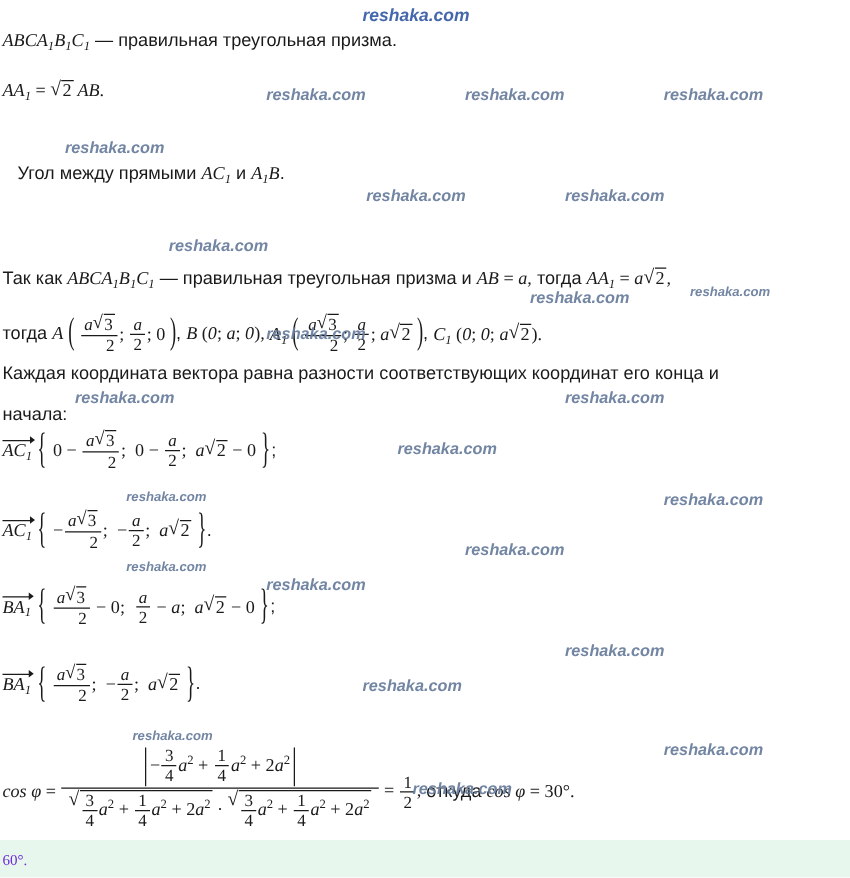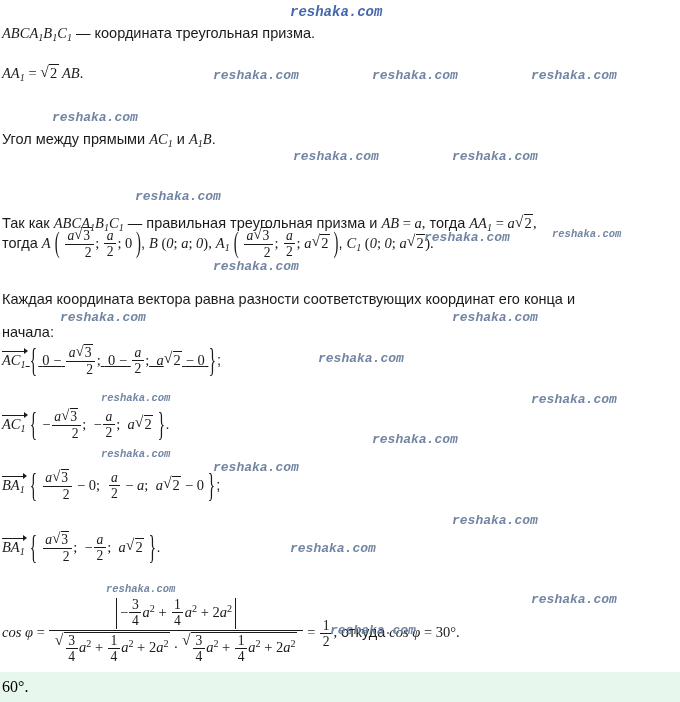--- a/index.html
+++ b/index.html
@@ -10,21 +10,21 @@
     position: relative;
     background: #ffffff;
     font-family: "Liberation Sans", sans-serif;
     font-size: 14.5px;
     color: #1a1a1a;
     overflow: hidden;
   }
   .wm {
     position: absolute;
     color: #6b7f9e;
-    font-family: Liberation Mono, monospace;
+    font-family: Liberation Sans, sans-serif;
     font-style: italic;
     font-weight: bold;
     font-size: 13px;
     white-space: nowrap;
     opacity: .95;
     pointer-events: none;
   }
   .wm.top {
     color: #3b5fa8;
     font-size: 14px;
@@ -132,53 +132,53 @@
     position:absolute;
     left:0; right:0; bottom:0;
     height:30px;
     background:#e8f7ee;
   }
   .answer-text {
     position:absolute;
     left:2px;
     bottom:6px;
     font-family:"Liberation Serif", serif;
-    font-size:16px;
-    color:#000000;
+    font-size:12px;
+    color:#6d28d9;
     text-align:center;
   }
 </style>
 </head>
 <body>
 
 <div class="line" style="left:2px; top:25px;">
   <span class="math">ABCA<span class="sub">1</span>B<span class="sub">1</span>C<span class="sub">1</span></span>
-  <span>— координата треугольная призма.</span>
+  <span>— правильная треугольная призма.</span>
 </div>
 
 <div class="line math" style="left:2px; top:64px;">
   AA<span class="sub">1</span> <span class="up">=</span>
   <span class="sqrt"><span class="rad up">2</span></span>
   AB<span class="up">.</span>
 </div>
 
-<div class="line" style="left:2px; top:131px;">
+<div class="line" style="left:14px; top:131px;">
   Угол между прямыми <span class="math">AC<span class="sub">1</span></span> и <span class="math">A<span class="sub">1</span>B</span>.
 </div>
 
 <div class="line" style="left:2px; top:214px;">
   <span>Так как</span>
   <span class="math">ABCA<span class="sub">1</span>B<span class="sub">1</span>C<span class="sub">1</span></span>
   <span>— правильная треугольная призма и</span>
   <span class="math">AB <span class="up">=</span> a<span class="up">,</span></span>
   <span>тогда</span>
   <span class="math">AA<span class="sub">1</span> <span class="up">=</span> a<span class="sqrt"><span class="rad up">2</span></span><span class="up">,</span></span>
 </div>
 
-<div class="line" style="left:2px; top:228px;">
+<div class="line" style="left:2px; top:252px;">
   <span>тогда</span>
   <span class="math">A</span>
   <span class="paren">(</span>
   <span class="math">
     <span class="frac"><span class="num">a<span class="sqrt"><span class="rad up">3</span></span></span><span class="den up">2</span></span><span class="up">;</span>
     <span class="frac"><span class="num">a</span><span class="den up">2</span></span><span class="up">;</span>
     <span class="up">0</span>
   </span>
   <span class="paren">)</span><span class="up">,</span>
   <span class="math">B <span class="up">(</span>0<span class="up">;</span> a<span class="up">;</span> 0<span class="up">)</span><span class="up">,</span></span>
@@ -193,21 +193,21 @@
   <span class="math">C<span class="sub">1</span> <span class="up">(</span>0<span class="up">;</span> 0<span class="up">;</span> a<span class="sqrt"><span class="rad up">2</span></span><span class="up">)</span><span class="up">.</span></span>
 </div>
 
 <div class="line" style="left:2px; top:291px;">
   Каждая координата вектора равна разности соответствующих координат его конца и
 </div>
 <div class="line" style="left:2px; top:324px;">
   начала:
 </div>
 
-<div class="line" style="left:2px; top:345px;text-decoration:underline;">
+<div class="line" style="left:2px; top:345px;">
   <span class="vec math"><span class="varrow"></span><span class="vbody">AC<span class="sub">1</span></span></span>
   <span class="brace">{</span>
   <span class="math">
     <span class="up">0 −</span>
     <span class="frac"><span class="num">a<span class="sqrt"><span class="rad up">3</span></span></span><span class="den up">2</span></span><span class="up">;</span>
     <span class="up">&nbsp;0 −</span>
     <span class="frac"><span class="num">a</span><span class="den up">2</span></span><span class="up">;</span>
     &nbsp;a<span class="sqrt"><span class="rad up">2</span></span> <span class="up">− 0</span>
   </span>
   <span class="brace">}</span><span class="up">;</span>

